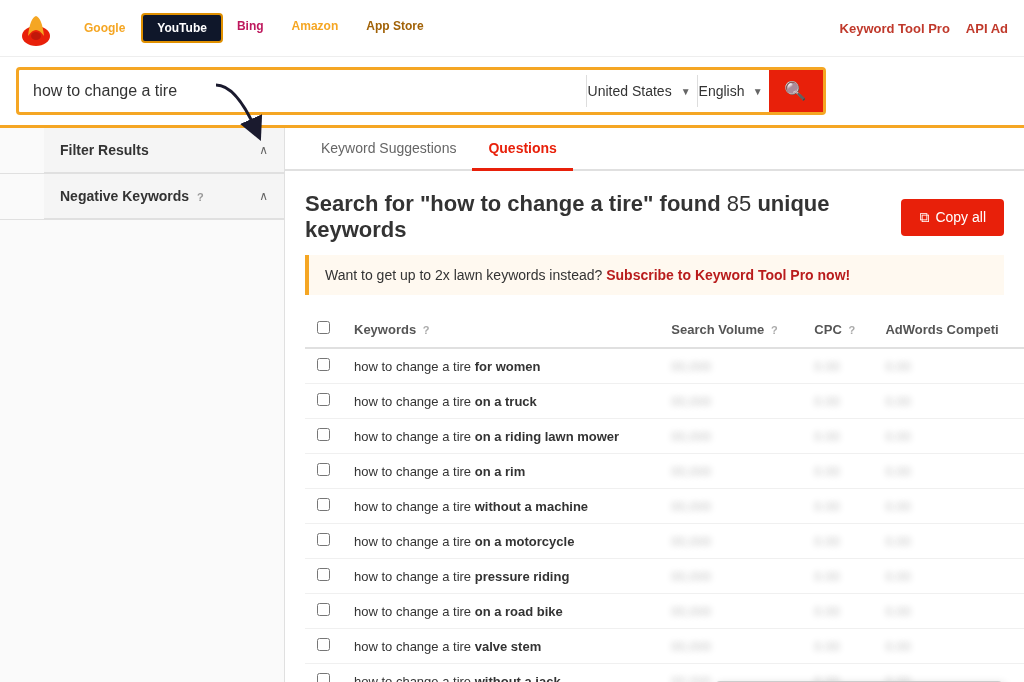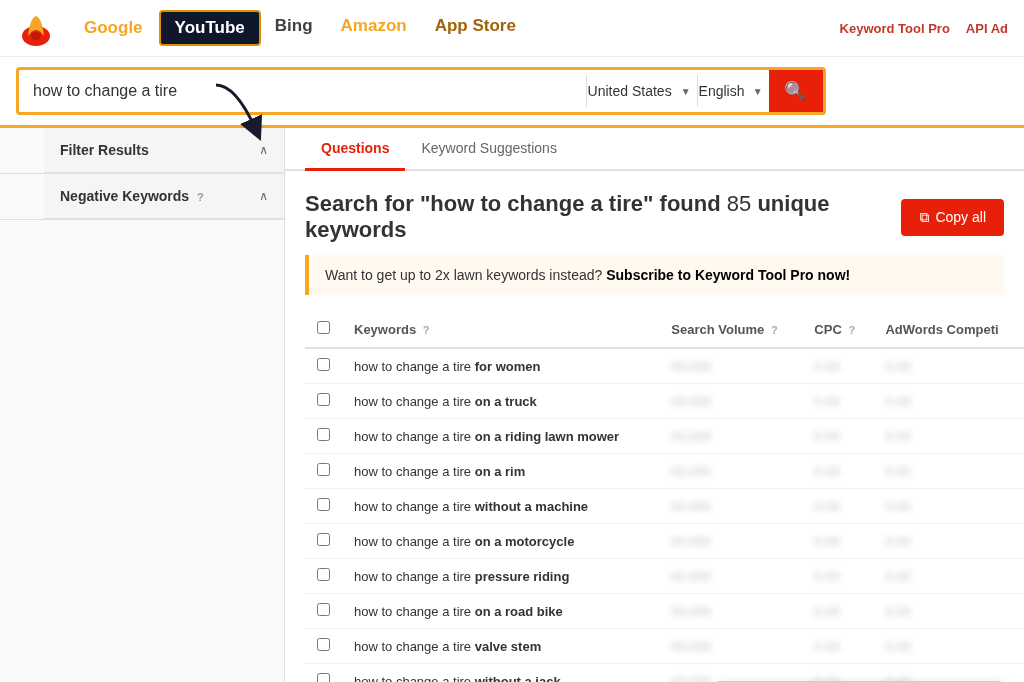--- a/index.html
+++ b/index.html
@@ -3,21 +3,21 @@
   <meta charset="utf-8">
   <style>
     * { box-sizing: border-box; margin: 0; padding: 0; }
     body { font-family: Arial, sans-serif; font-size: 14px; background: #fff; color: #333; overflow-x: hidden; }
 
     
     .header { display: flex; align-items: center; justify-content: space-between; padding: 8px 16px; background: #fff; border-bottom: 1px solid #eee; }
     .header-left { display: flex; align-items: center; gap: 0; }
     .logo { width: 40px; height: 40px; margin-right: 12px; }
     .nav-tabs { display: flex; gap: 0; }
-    .nav-tab { padding: 6px 14px; font-size: 17px; font-weight: bold; cursor: pointer; border-radius: 4px; color: #c8a000; text-decoration: none; }
+    .nav-tab { padding: 6px 14px; font-size: 12px; font-weight: bold; cursor: pointer; border-radius: 4px; color: #c8a000; text-decoration: none; }
     .nav-tab.active { background: #f5a623; color: #fff; border: 2px solid #f0a000; }
     .header-right { display: flex; align-items: center; gap: 16px; font-size: 13px; }
     .header-right a { color: #c0392b; text-decoration: none; font-weight: bold; }
 
     
     .search-bar-container { padding: 10px 16px 10px 16px; background: #fff; border-bottom: 3px solid #f5a623; }
     .search-bar { display: flex; align-items: center; gap: 0; border: 3px solid #f5a623; border-radius: 4px; overflow: visible; width: 810px; position: relative; }
     .search-input { flex: 1; padding: 10px 14px; font-size: 16px; border: none; outline: none; color: #333; }
     .search-select { padding: 8px 1px; border: none; border-left: 1px solid #ddd; font-size: 14px; background: #fff; cursor: pointer; color: #333; appearance: none; -webkit-appearance: none; padding-right: 24px; position: relative; }
     .select-wrapper { position: relative; display: inline-flex; align-items: center; }
@@ -79,21 +79,21 @@
 
     <svg class="logo" viewBox="0 0 40 40">
       <ellipse cx="20" cy="28" rx="14" ry="10" fill="#e8200a"></ellipse>
       <path d="M12 28 Q14 10 20 8 Q26 10 28 28 Q24 22 20 22 Q16 22 12 28Z" fill="#f5a623"></path>
       <ellipse cx="20" cy="28" rx="5" ry="4" fill="#c0180a"></ellipse>
     </svg>
 
     <nav class="nav-tabs">
       <a class="nav-tab" style="color:#f5a623; border:2px solid transparent;">Google</a>
       <a class="nav-tab active" style="background:#0f172a; color:#fff; border:2px solid #e09000;">YouTube</a>
-      <a class="nav-tab" style="color:#404040;text-align:right;">Bing</a>
+      <a class="nav-tab" style="color:#be185d;text-align:right;">Bing</a>
       <a class="nav-tab" style="color:#f5a623;">Amazon</a>
       <a class="nav-tab" style="color:#a16207;">App Store</a>
     </nav>
   </div>
   <div class="header-right">
     <a>Keyword Tool Pro</a>
     <a>API Ad</a>
   </div>
 </div>
 
@@ -143,37 +143,37 @@
           <span class="help-icon">?</span>
         </span>
         <span class="chevron">∧</span>
       </div>
     </div>
   </div>
 
   <div class="content">
 
     <div class="content-tabs">
+      <div class="content-tab">Keyword Suggestions</div>
       <div class="content-tab active">Questions</div>
-      <div class="content-tab">Keyword Suggestions</div>
     </div>
 
     <div class="results-header">
       <h2 class="results-title">
         <span>Search for "how to change a tire" found </span><strong>85</strong><span> unique keywords</span>
       </h2>
       <button class="copy-all-btn">
         <span>⧉</span>
         <span>Copy all</span>
       </button>
     </div>
 
     <div class="pro-banner">
       <span>Want to get up to 2x lawn keywords instead?</span>
-      <a href="#" style="color:#000000; font-weight:bold; text-decoration:none;">Subscribe to Keyword Tool Pro now!</a>
+      <a href="#" style="color:#b91c1c; font-weight:bold; text-decoration:none;">Subscribe to Keyword Tool Pro now!</a>
     </div>
 
     <div class="table-container">
       <table class="keywords-table">
         <thead>
           <tr>
             <th class="checkbox-cell">
               <input type="checkbox" style="">
             </th>
             <th>

